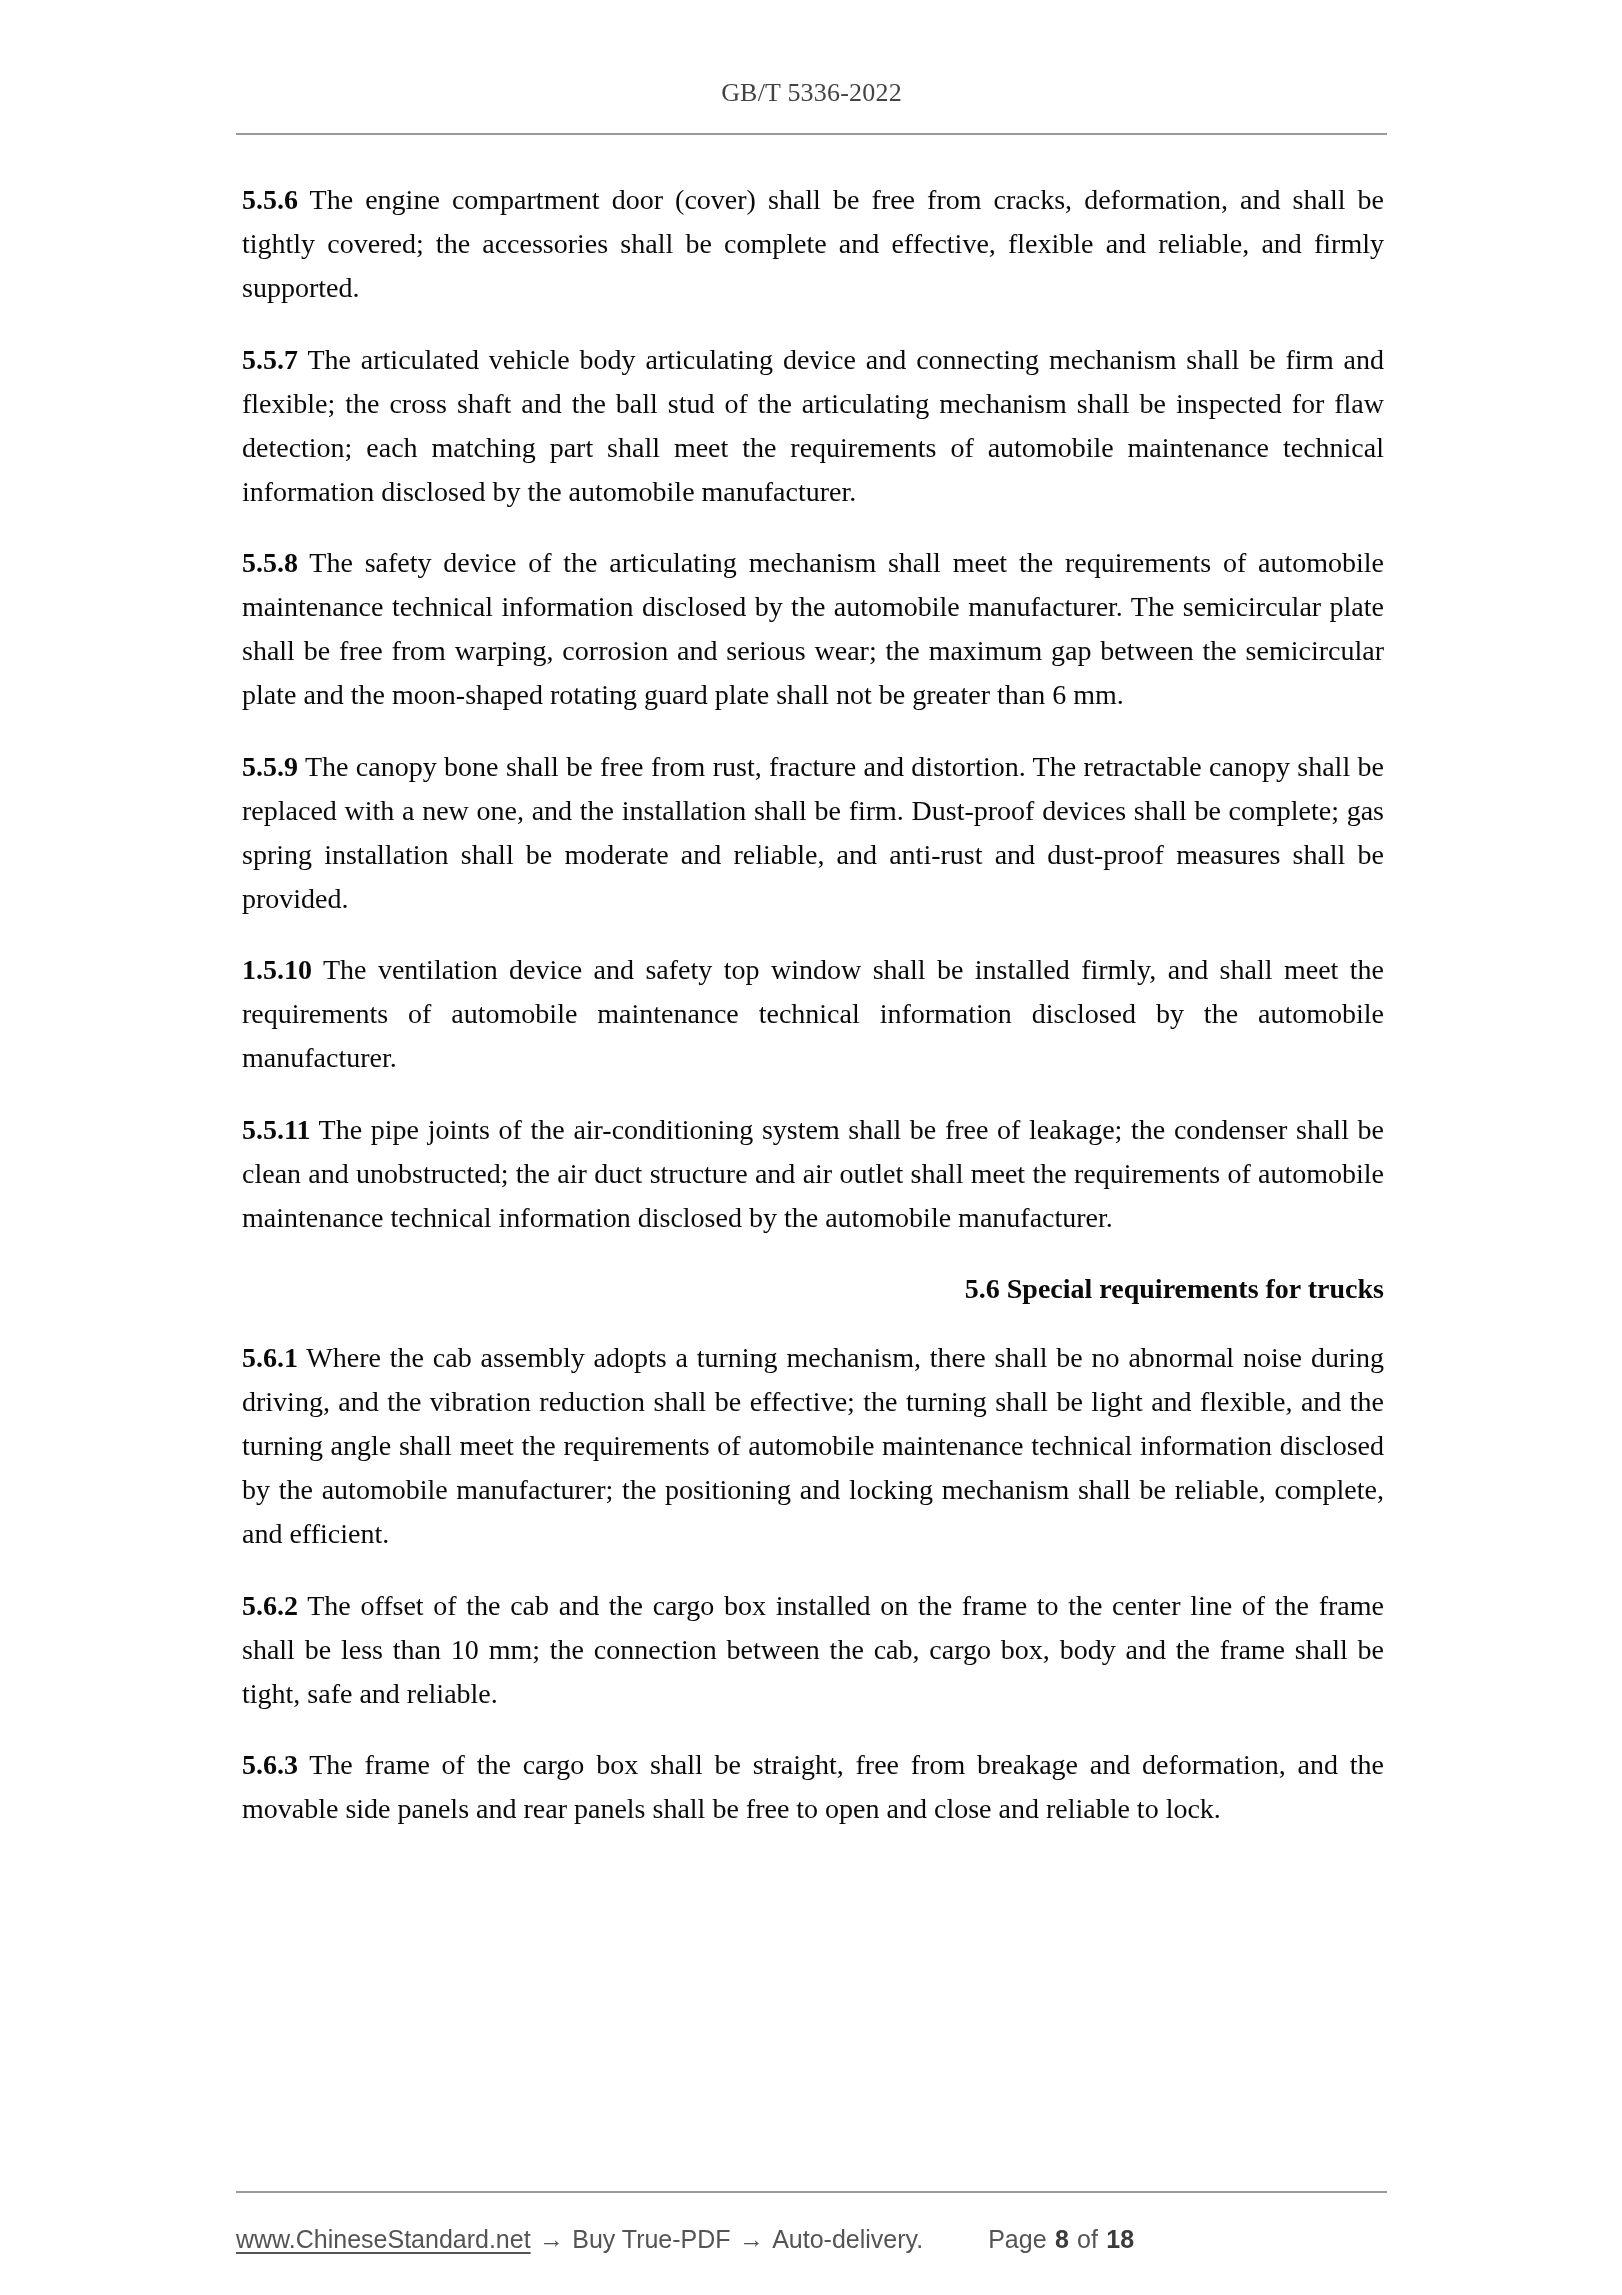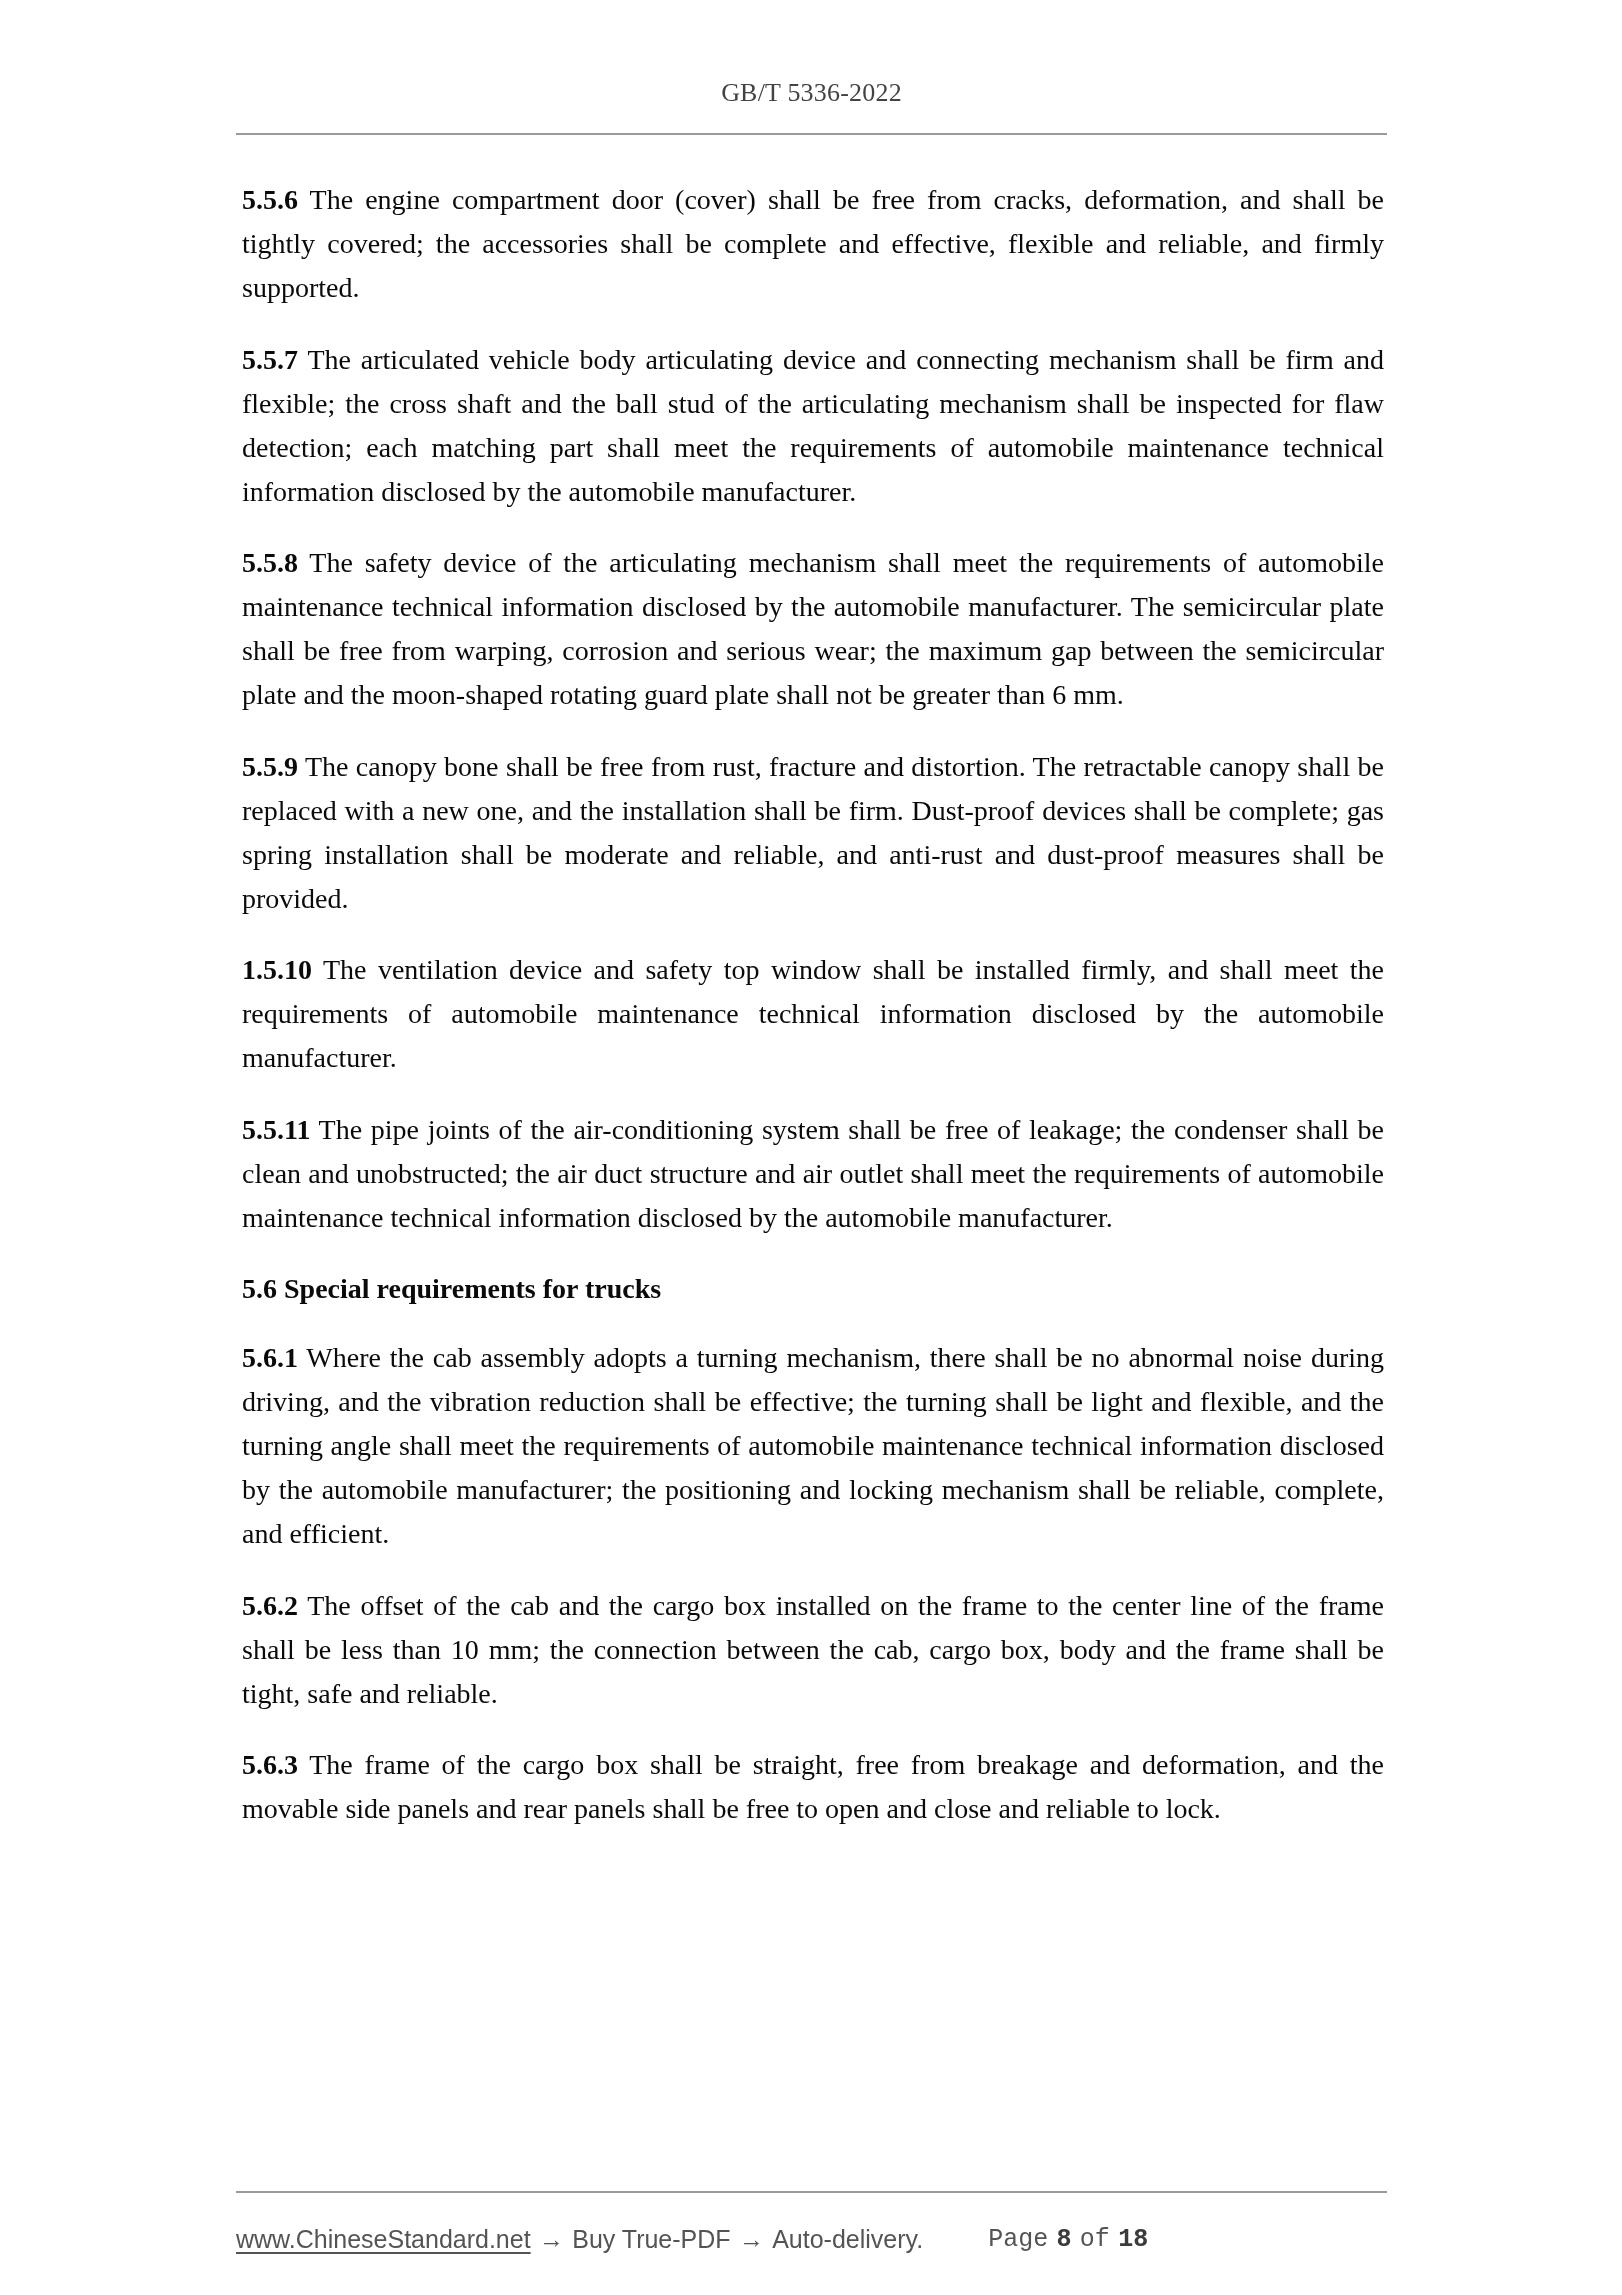--- a/index.html
+++ b/index.html
@@ -69,21 +69,21 @@
 
   .clause-num {
     font-weight: bold;
   }
 
   .heading {
     font-size: 28px;
     line-height: 44px;
     font-weight: bold;
     margin: 0 0 27.5px 0;
-    text-align: left;
+    text-align: right;
     color: #0a0a0a;
   }
 
   
   .p-556 { margin-top: 0px; }
   .h-56  { margin-top: 11.7px; margin-bottom: 25px; }
 
   
   .footer-rule {
     position: absolute;
@@ -118,21 +118,20 @@
   .footer-sep {
     margin: 0 8.3px;
     font-family: "Liberation Sans", "DejaVu Sans", sans-serif;
   }
   .footer-right {
     margin-left: 65px;
     white-space: nowrap;
     display: flex;
     align-items: flex-start;
     gap: 8.3px;
-    font-family: Liberation Mono, monospace;
   }
   .pg-num { font-weight: bold; color: #3b3b3b; }
   .pg-word { color: #545454; }
 </style>
 </head>
 <body>
 
 <div class="page">
 
   <div class="page-header">

